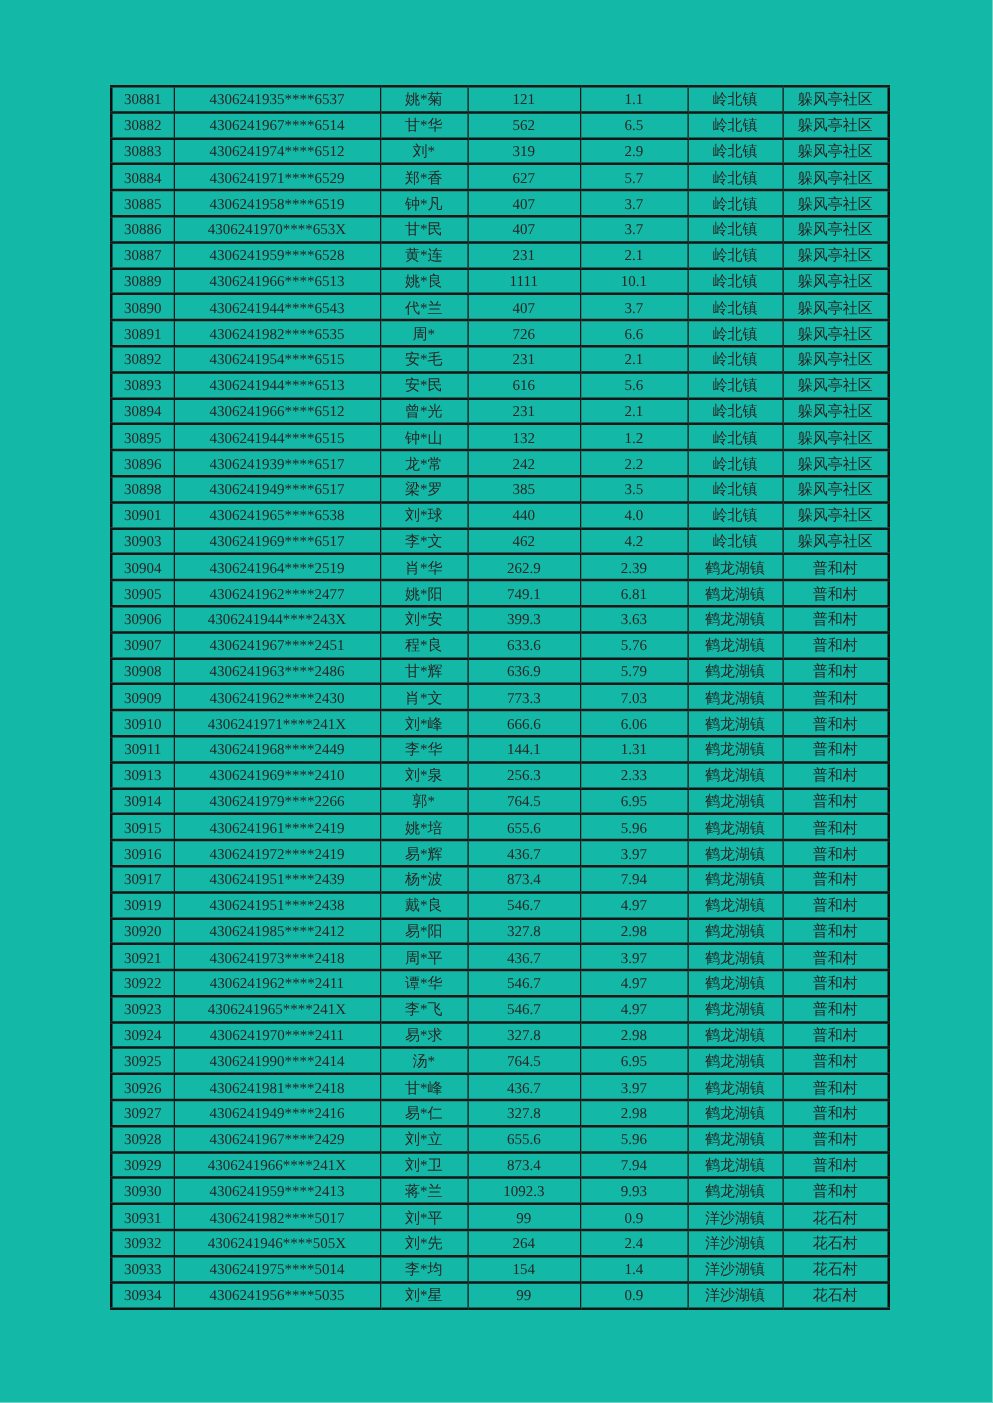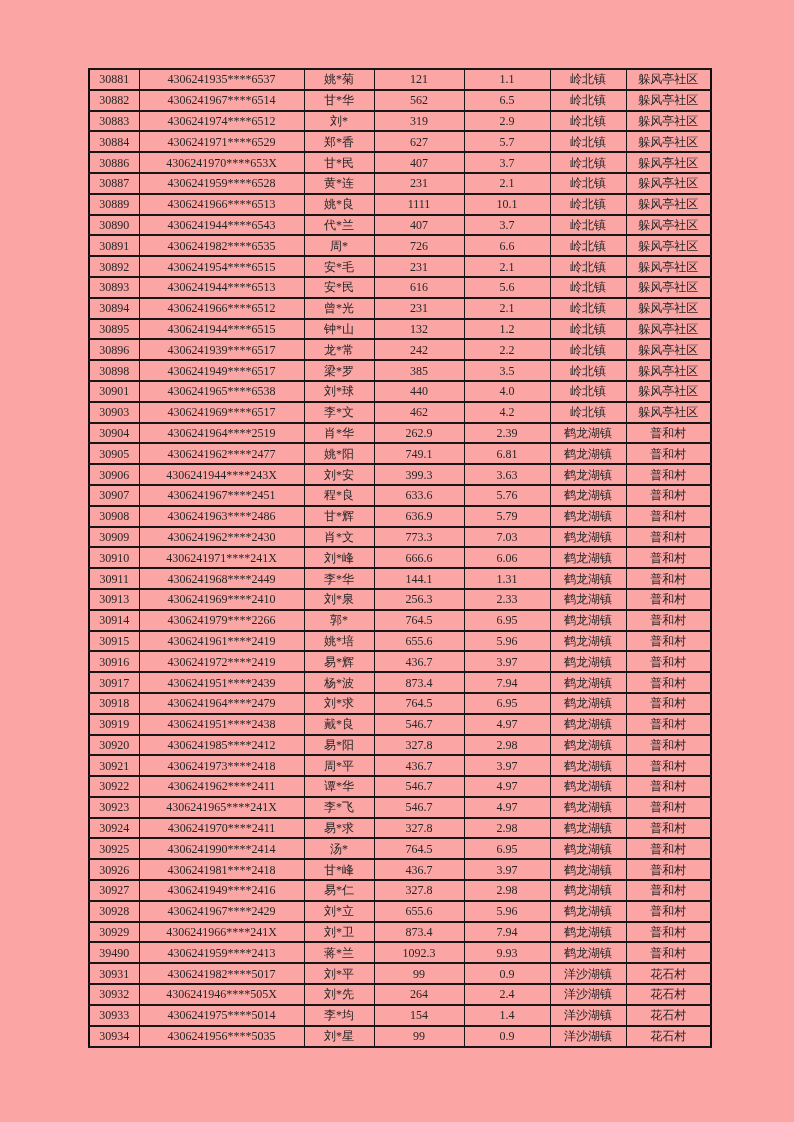--- a/index.html
+++ b/index.html
@@ -11,21 +11,21 @@
     width: 794px;
     height: 1122px;
     position: relative;
     overflow: hidden;
     font-family: "Liberation Serif", "DejaVu Serif", serif;
   }
   .page {
     position: absolute;
     left: 0; top: 0;
     width: 794px; height: 1122px;
-    background: #fca5a5;
+    background: #14b8a6;
   }
   table.records {
     position: absolute;
     left: 88px;
     top: 68px;
     width: 622px;
     height: 980px;
     border-collapse: collapse;
     table-layout: fixed;
     border: 2px solid #0d0d0d;
@@ -98,20 +98,29 @@
         <tr>
           <td>30884</td>
           <td>4306241971****6529</td>
           <td>郑*香</td>
           <td>627</td>
           <td>5.7</td>
           <td>岭北镇</td>
           <td>躲风亭社区</td>
         </tr>
         <tr>
+          <td>30885</td>
+          <td>4306241958****6519</td>
+          <td>钟*凡</td>
+          <td>407</td>
+          <td>3.7</td>
+          <td>岭北镇</td>
+          <td>躲风亭社区</td>
+        </tr>
+        <tr>
           <td>30886</td>
           <td>4306241970****653X</td>
           <td>甘*民</td>
           <td>407</td>
           <td>3.7</td>
           <td>岭北镇</td>
           <td>躲风亭社区</td>
         </tr>
         <tr>
           <td>30887</td>
@@ -332,29 +341,20 @@
         <tr>
           <td>30917</td>
           <td>4306241951****2439</td>
           <td>杨*波</td>
           <td>873.4</td>
           <td>7.94</td>
           <td>鹤龙湖镇</td>
           <td>普和村</td>
         </tr>
         <tr>
-          <td>30918</td>
-          <td>4306241964****2479</td>
-          <td>刘*求</td>
-          <td>764.5</td>
-          <td>6.95</td>
-          <td>鹤龙湖镇</td>
-          <td>普和村</td>
-        </tr>
-        <tr>
           <td>30919</td>
           <td>4306241951****2438</td>
           <td>戴*良</td>
           <td>546.7</td>
           <td>4.97</td>
           <td>鹤龙湖镇</td>
           <td>普和村</td>
         </tr>
         <tr>
           <td>30920</td>
@@ -440,21 +440,21 @@
         <tr>
           <td>30929</td>
           <td>4306241966****241X</td>
           <td>刘*卫</td>
           <td>873.4</td>
           <td>7.94</td>
           <td>鹤龙湖镇</td>
           <td>普和村</td>
         </tr>
         <tr>
-          <td>39490</td>
+          <td>30930</td>
           <td>4306241959****2413</td>
           <td>蒋*兰</td>
           <td>1092.3</td>
           <td>9.93</td>
           <td>鹤龙湖镇</td>
           <td>普和村</td>
         </tr>
         <tr>
           <td>30931</td>
           <td>4306241982****5017</td>

